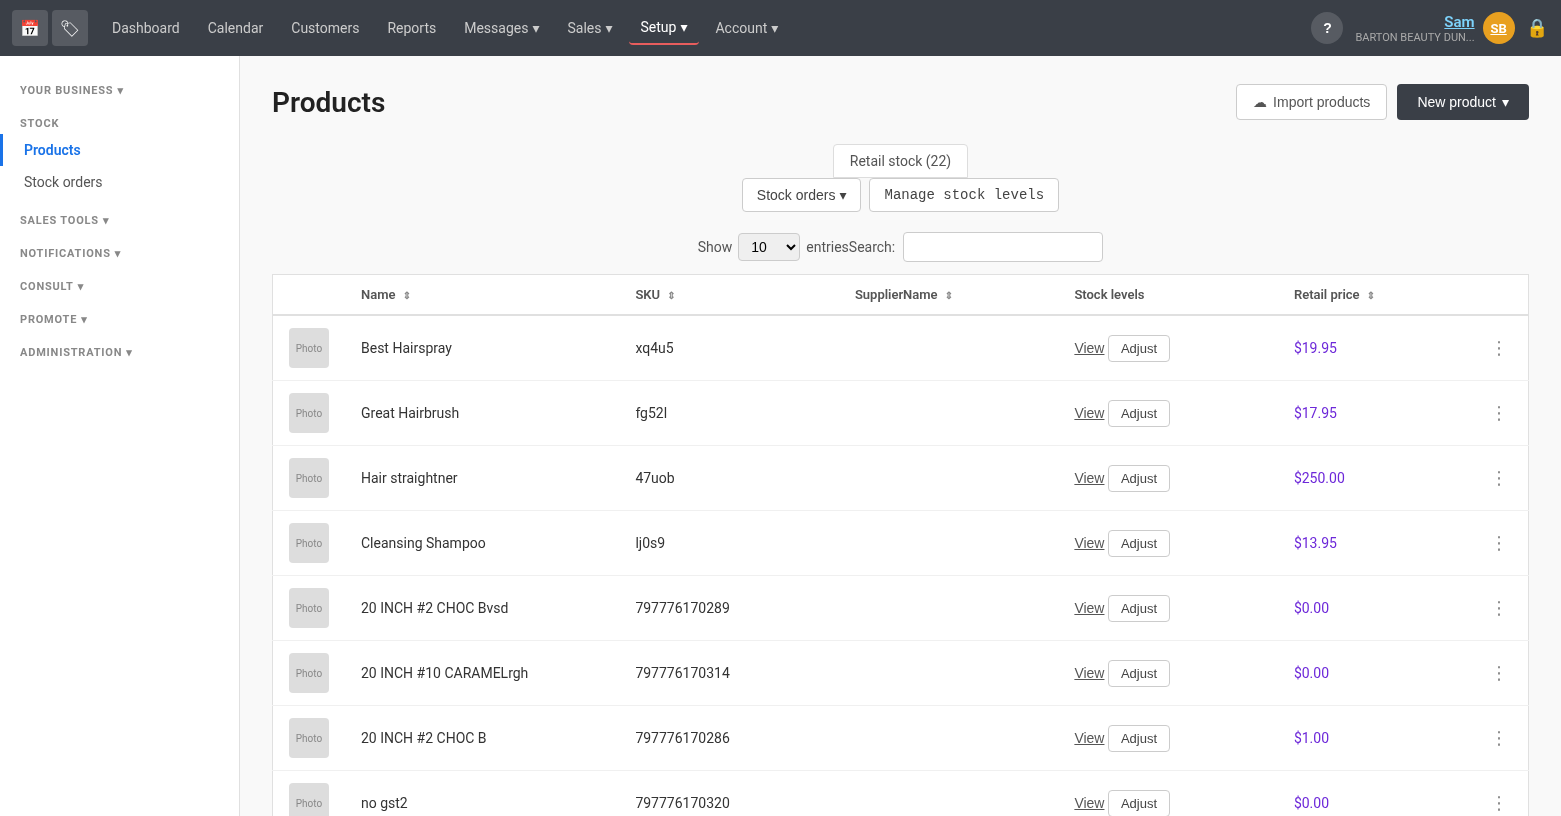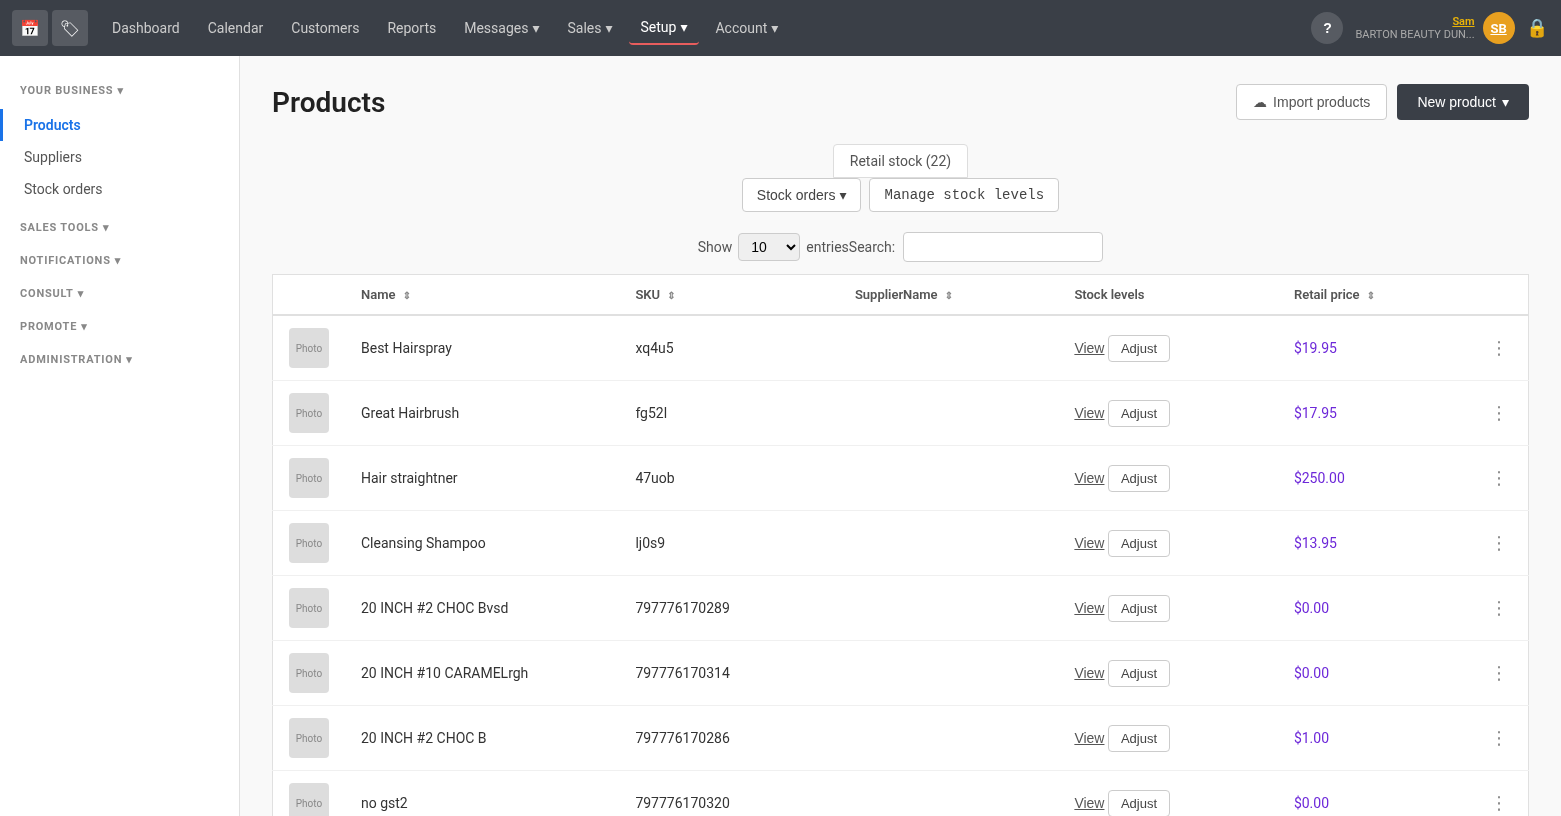--- a/index.html
+++ b/index.html
@@ -292,39 +292,41 @@
     </span>
     <span class="nav-link">
       <span>Account</span>
       <span>▾</span>
     </span>
   </div>
   <div class="nav-right">
     <button class="help-btn">?</button>
     <div class="user-info">
       <div>
-        <div style="color:#eab308;font-weight:600;font-size:11px;text-decoration:underline;">Sam</div>
+        <div style="color:#7dd3fc;font-weight:600;font-size:15px;text-decoration:underline;">Sam</div>
         <div style="font-size:11px;color:#aaa;">BARTON BEAUTY DUN...</div>
       </div>
       <div class="user-avatar">SB</div>
     </div>
     <button class="lock-btn">🔒</button>
   </div>
 </nav>
 
 <div class="layout">
 
   <aside class="sidebar">
     <div class="sidebar-section">
       <span>YOUR BUSINESS</span>
       <span>▾</span>
     </div>
     <div style="height:8px;"></div>
+    <div class="sidebar-section">
+      <span>STOCK</span>
+    </div>
     <div class="sidebar-item active">Products</div>
-    <div class="sidebar-item">Suppliers</div>
     <div class="sidebar-item">Stock orders</div>
     <div style="height:8px;"></div>
     <div class="sidebar-section">
       <span>SALES TOOLS</span>
       <span>▾</span>
     </div>
     <div style="height:8px;"></div>
     <div class="sidebar-section">
       <span>NOTIFICATIONS</span>
       <span>▾</span>

